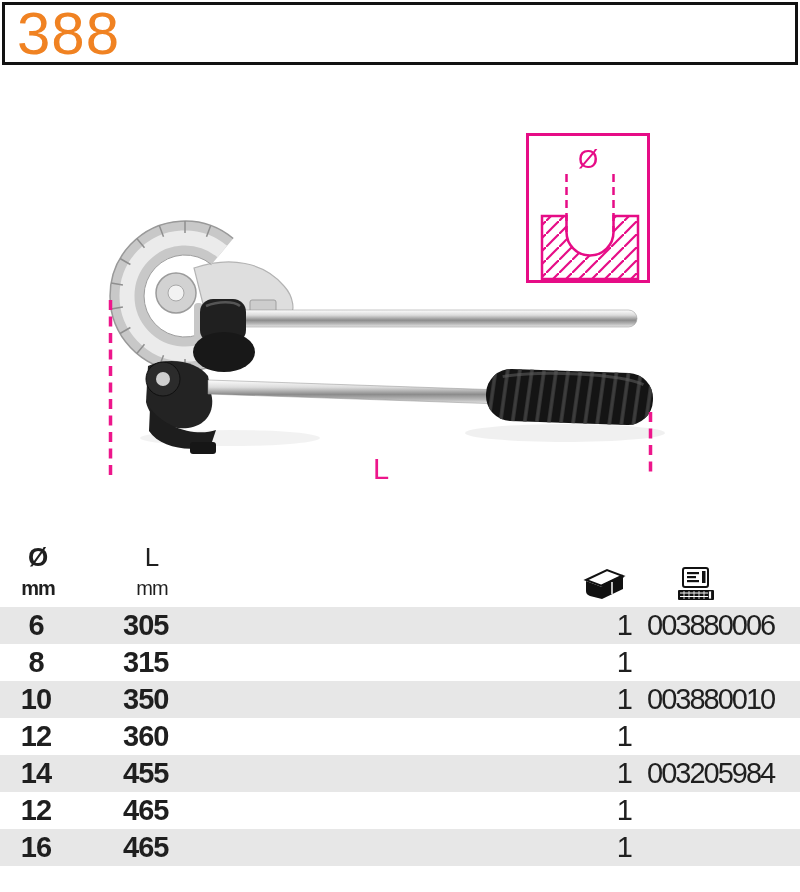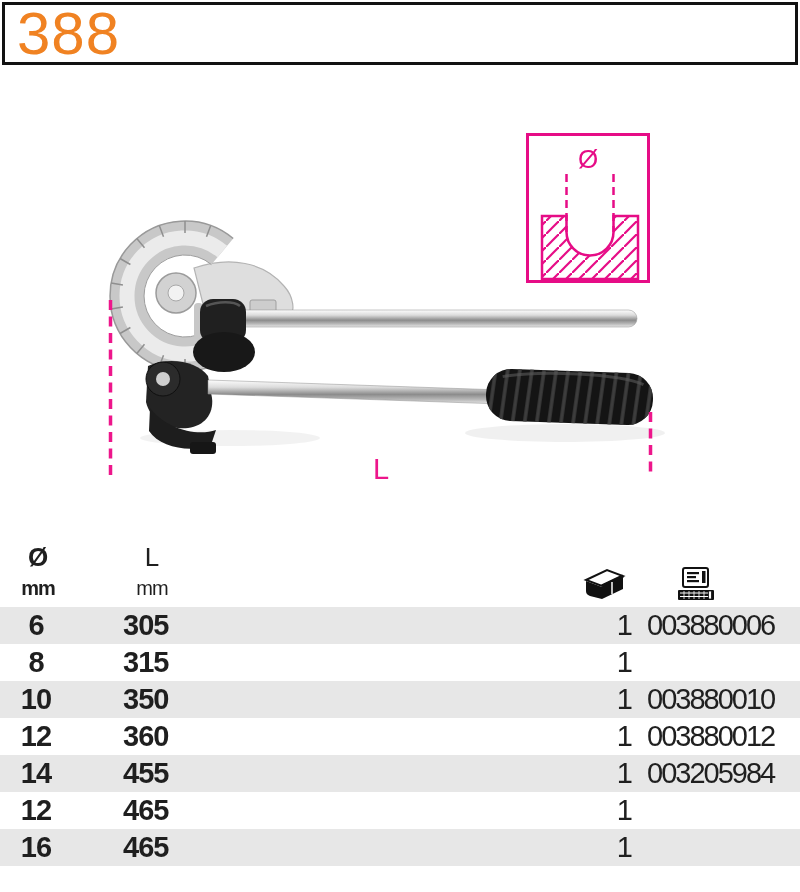--- a/index.html
+++ b/index.html
@@ -172,21 +172,20 @@
     <div class="row stripe">
       <span class="cell c-dia">10</span>
       <span class="cell c-len">350</span>
       <span class="cell c-qty">1</span>
       <span class="cell c-code">003880010</span>
     </div>
     <div class="row">
       <span class="cell c-dia">12</span>
       <span class="cell c-len">360</span>
       <span class="cell c-qty">1</span>
-      <span class="cell c-code">003880012</span>
     </div>
     <div class="row stripe">
       <span class="cell c-dia">14</span>
       <span class="cell c-len">455</span>
       <span class="cell c-qty">1</span>
       <span class="cell c-code">003205984</span>
     </div>
     <div class="row">
       <span class="cell c-dia">12</span>
       <span class="cell c-len">465</span>

